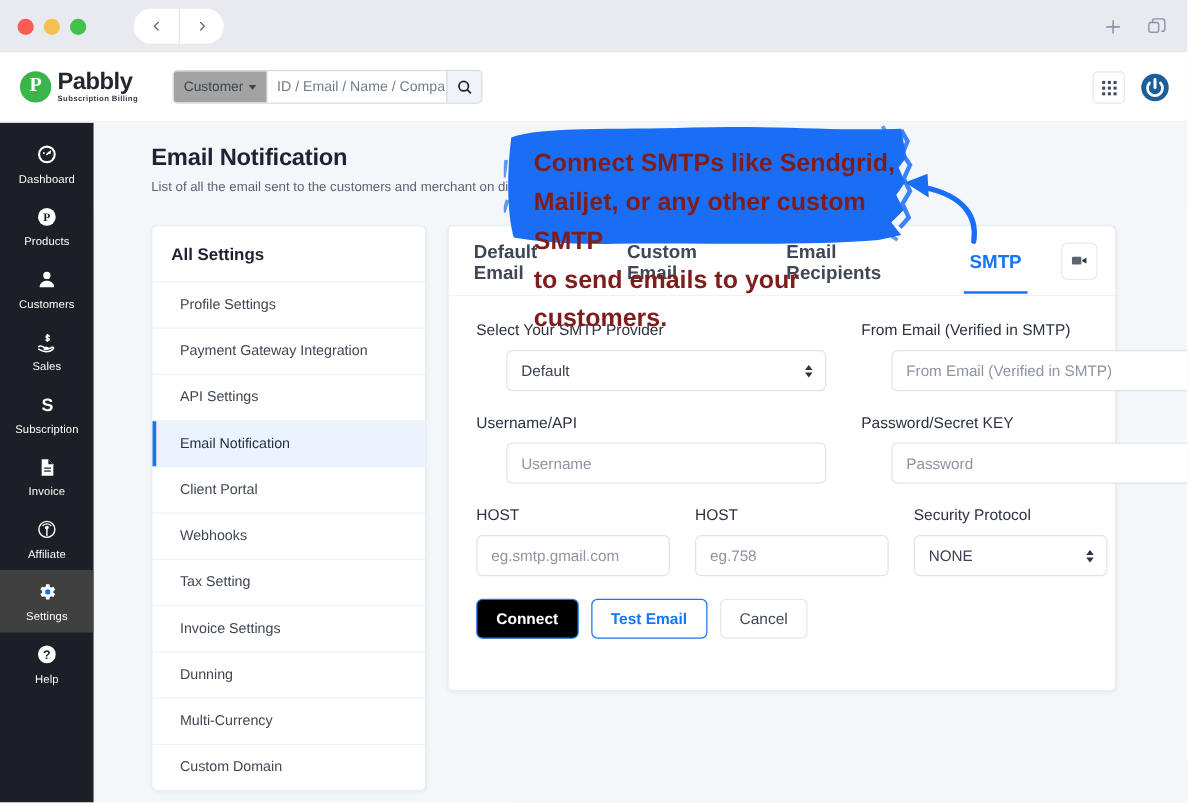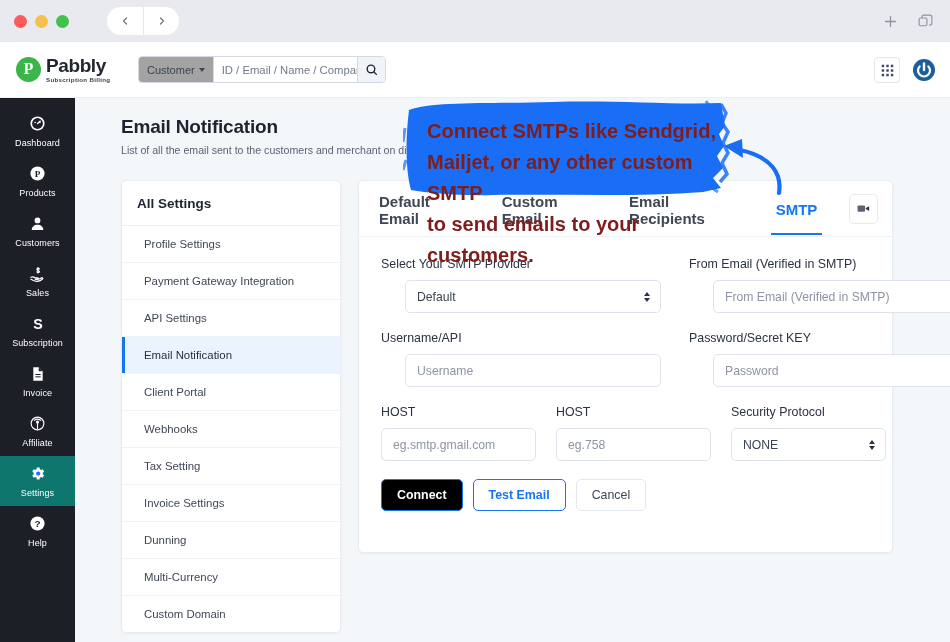--- a/index.html
+++ b/index.html
@@ -126,21 +126,21 @@
   .sidebar {
     width: 75px; background: #1c1f26; flex: none;
     padding-top: 8px;
     display: flex; flex-direction: column;
   }
   .sitem {
     height: 50px; display: flex; flex-direction: column;
     align-items: center; justify-content: center; gap: 5px;
     cursor: pointer; color: #ffffff;
   }
-  .sitem.active { background: #0f766e; }
+  .sitem.active { background: #404040; }
   .sitem .slabel { font-size: 9px; letter-spacing: 0.1px; }
   .sicon { height: 18px; display: flex; align-items: center; justify-content: center; }
 
   .content { flex: 1; background: #f4f7fa; position: relative; overflow: hidden; }
 
   .page-head { padding: 18px 0 12px 46px; background: #f4f7fa; }
   .page-title { font-size: 19px; font-weight: bold; color: #1d2330; letter-spacing: -0.2px; }
   .page-sub { font-size: 10.6px; color: #5a6272; margin-top: 6px; }
 
   .cols { display: flex; padding: 12px 0 0 46px; gap: 17px; }

